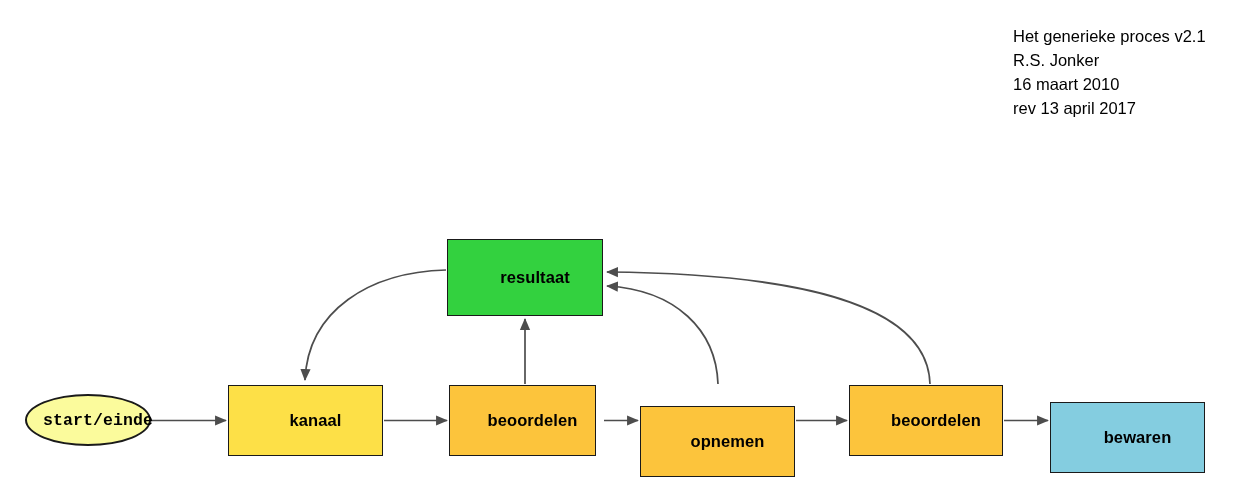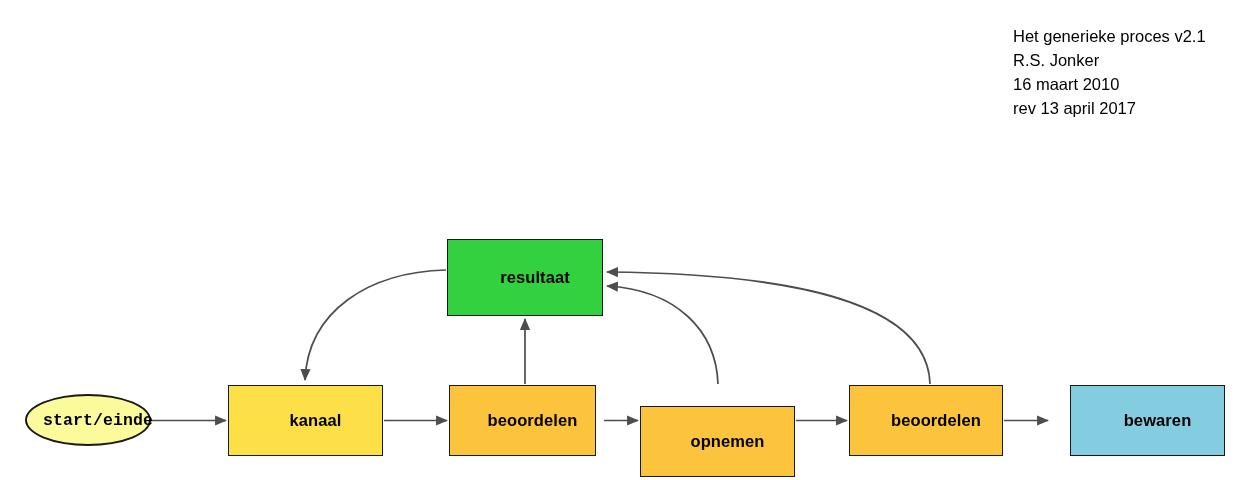--- a/index.html
+++ b/index.html
@@ -140,21 +140,21 @@
   </div>
 
   <div class="node" style="left:640px; top:406px; width:155px; height:71px; background:#FCC43C;">
     <span class="node-label">opnemen</span>
   </div>
 
   <div class="node" style="left:849px; top:385px; width:154px; height:71px; background:#FCC43C;">
     <span class="node-label">beoordelen</span>
   </div>
 
-  <div class="node" style="left:1050px; top:385px; width:155px; height:71px; background:#84CDE0;margin-left:20px;">
+  <div class="node" style="left:1050px; top:402px; width:155px; height:71px; background:#84CDE0;">
     <span class="node-label">bewaren</span>
   </div>
 
   <div class="node" style="left:447px; top:239px; width:156px; height:77px; background:#33D13F;">
     <span class="node-label">resultaat</span>
   </div>
 
 </div>
 
 </body></html>

